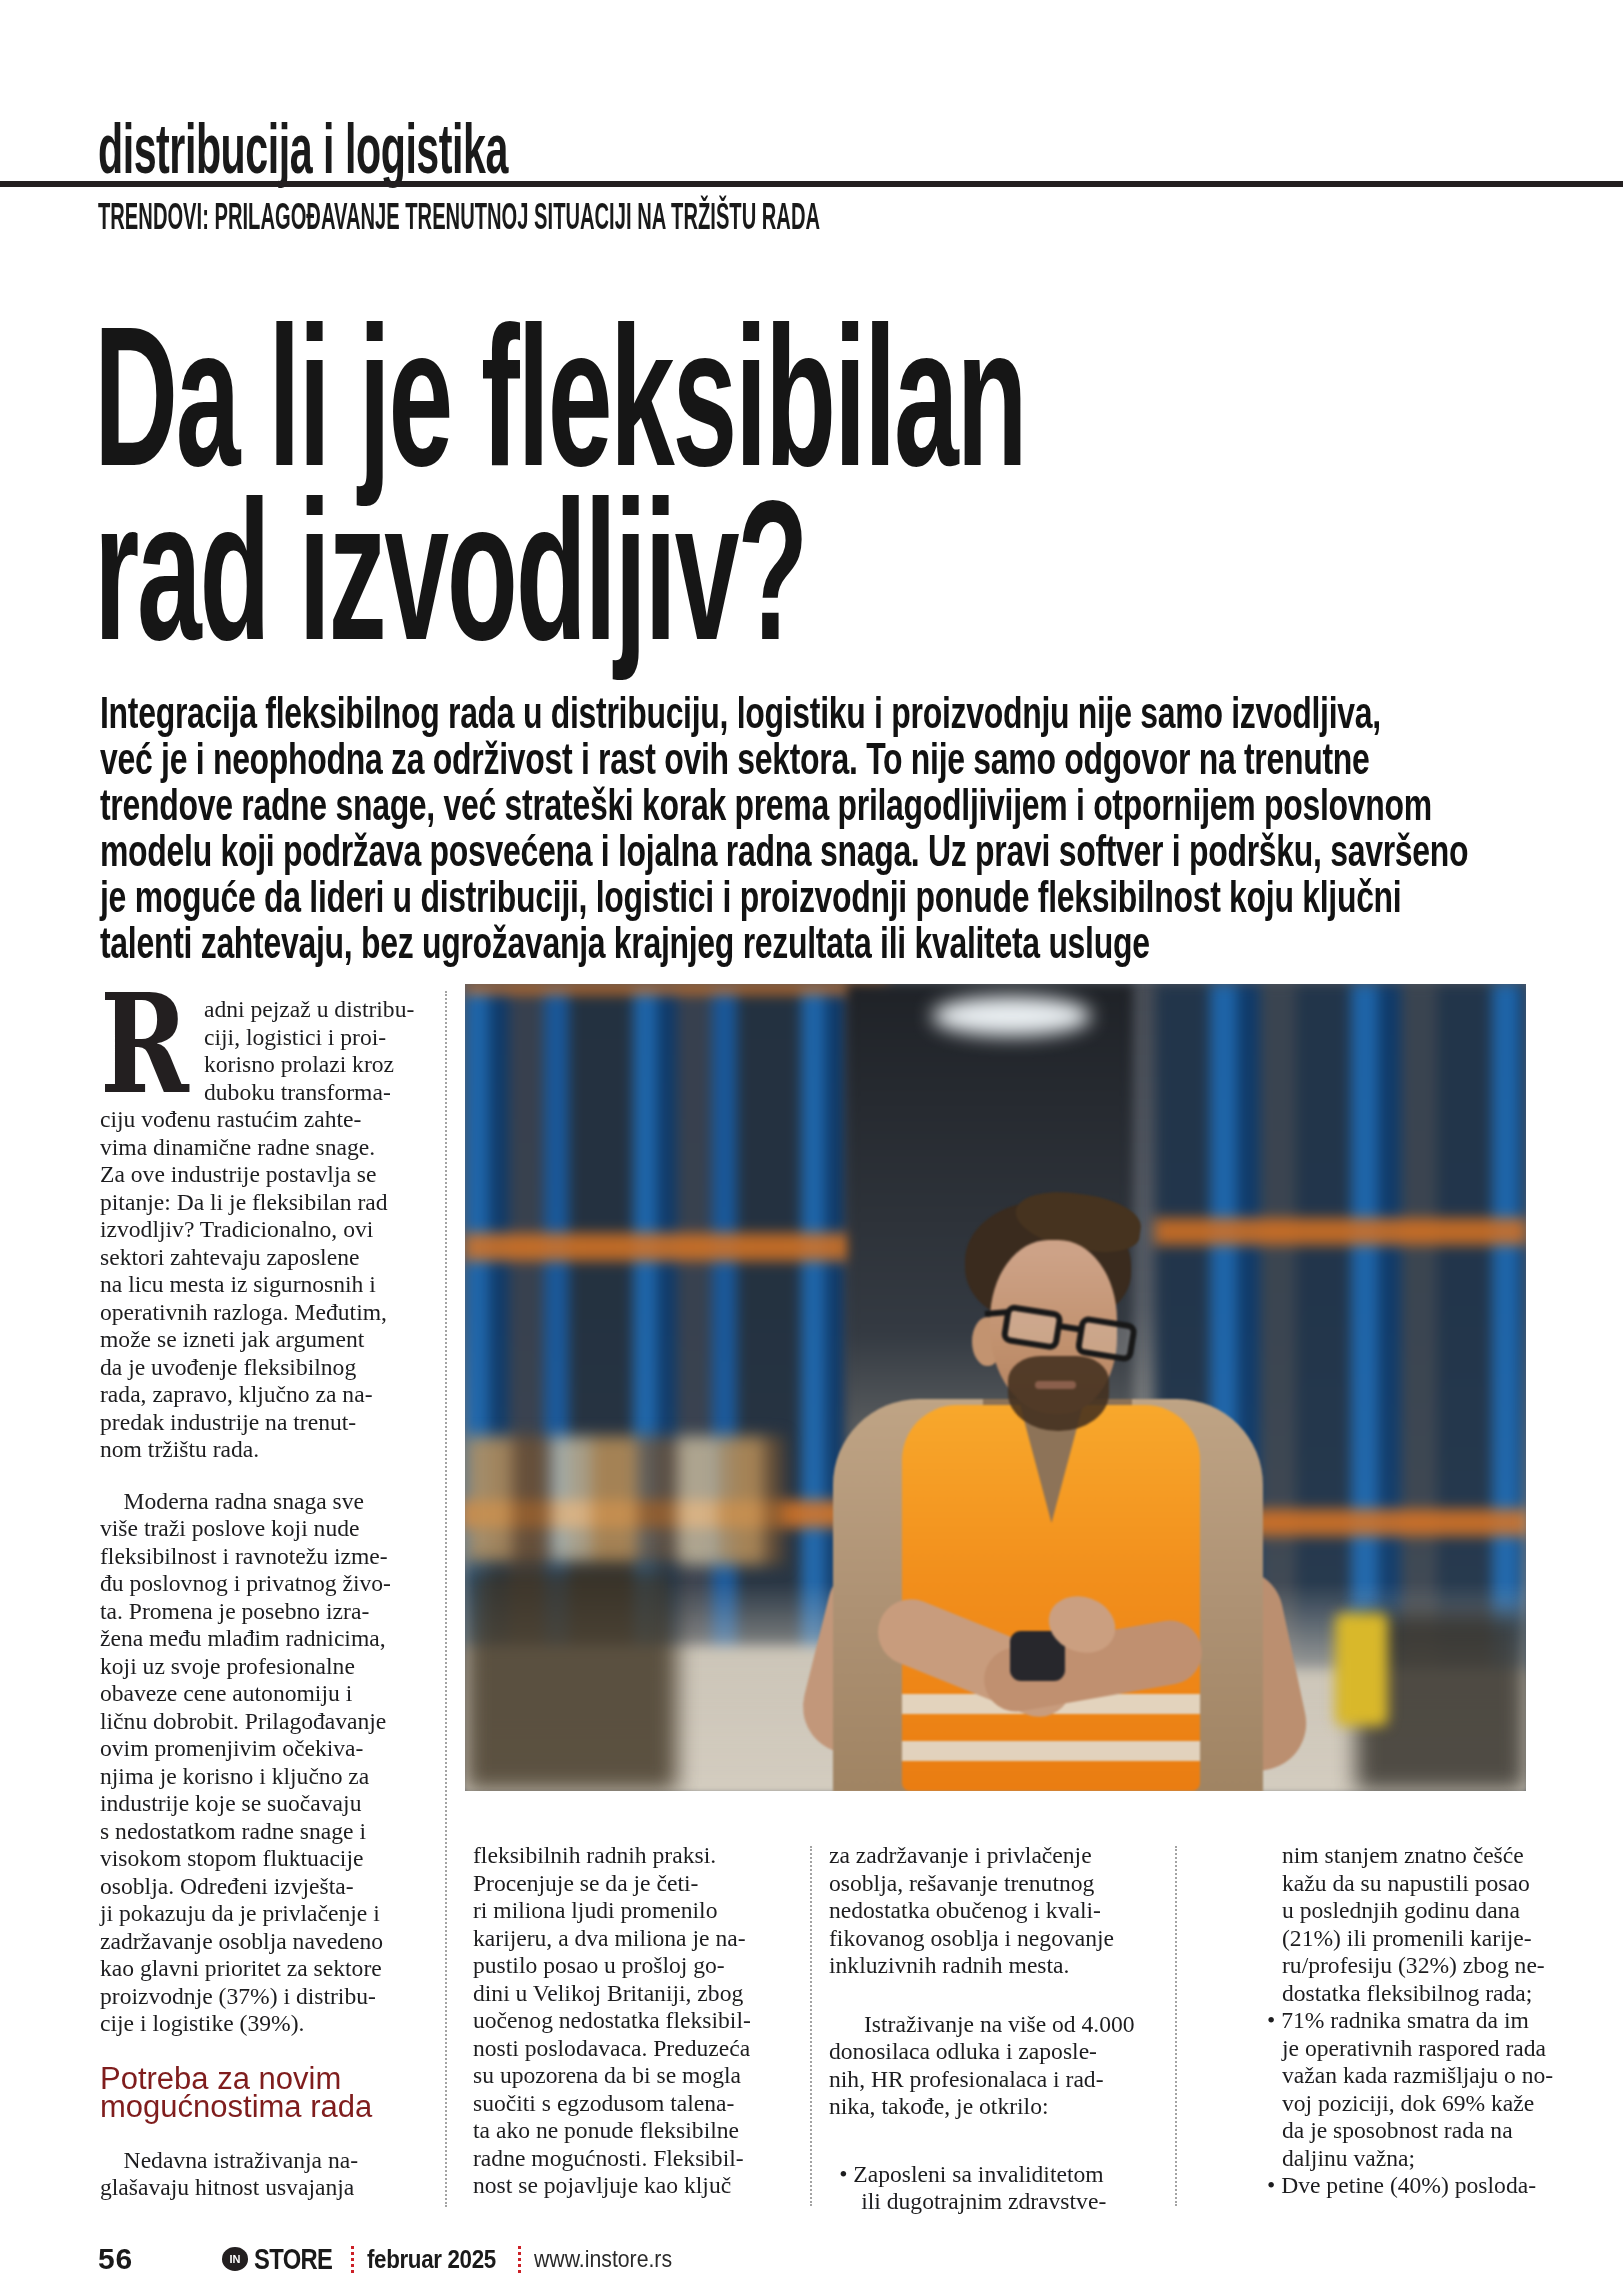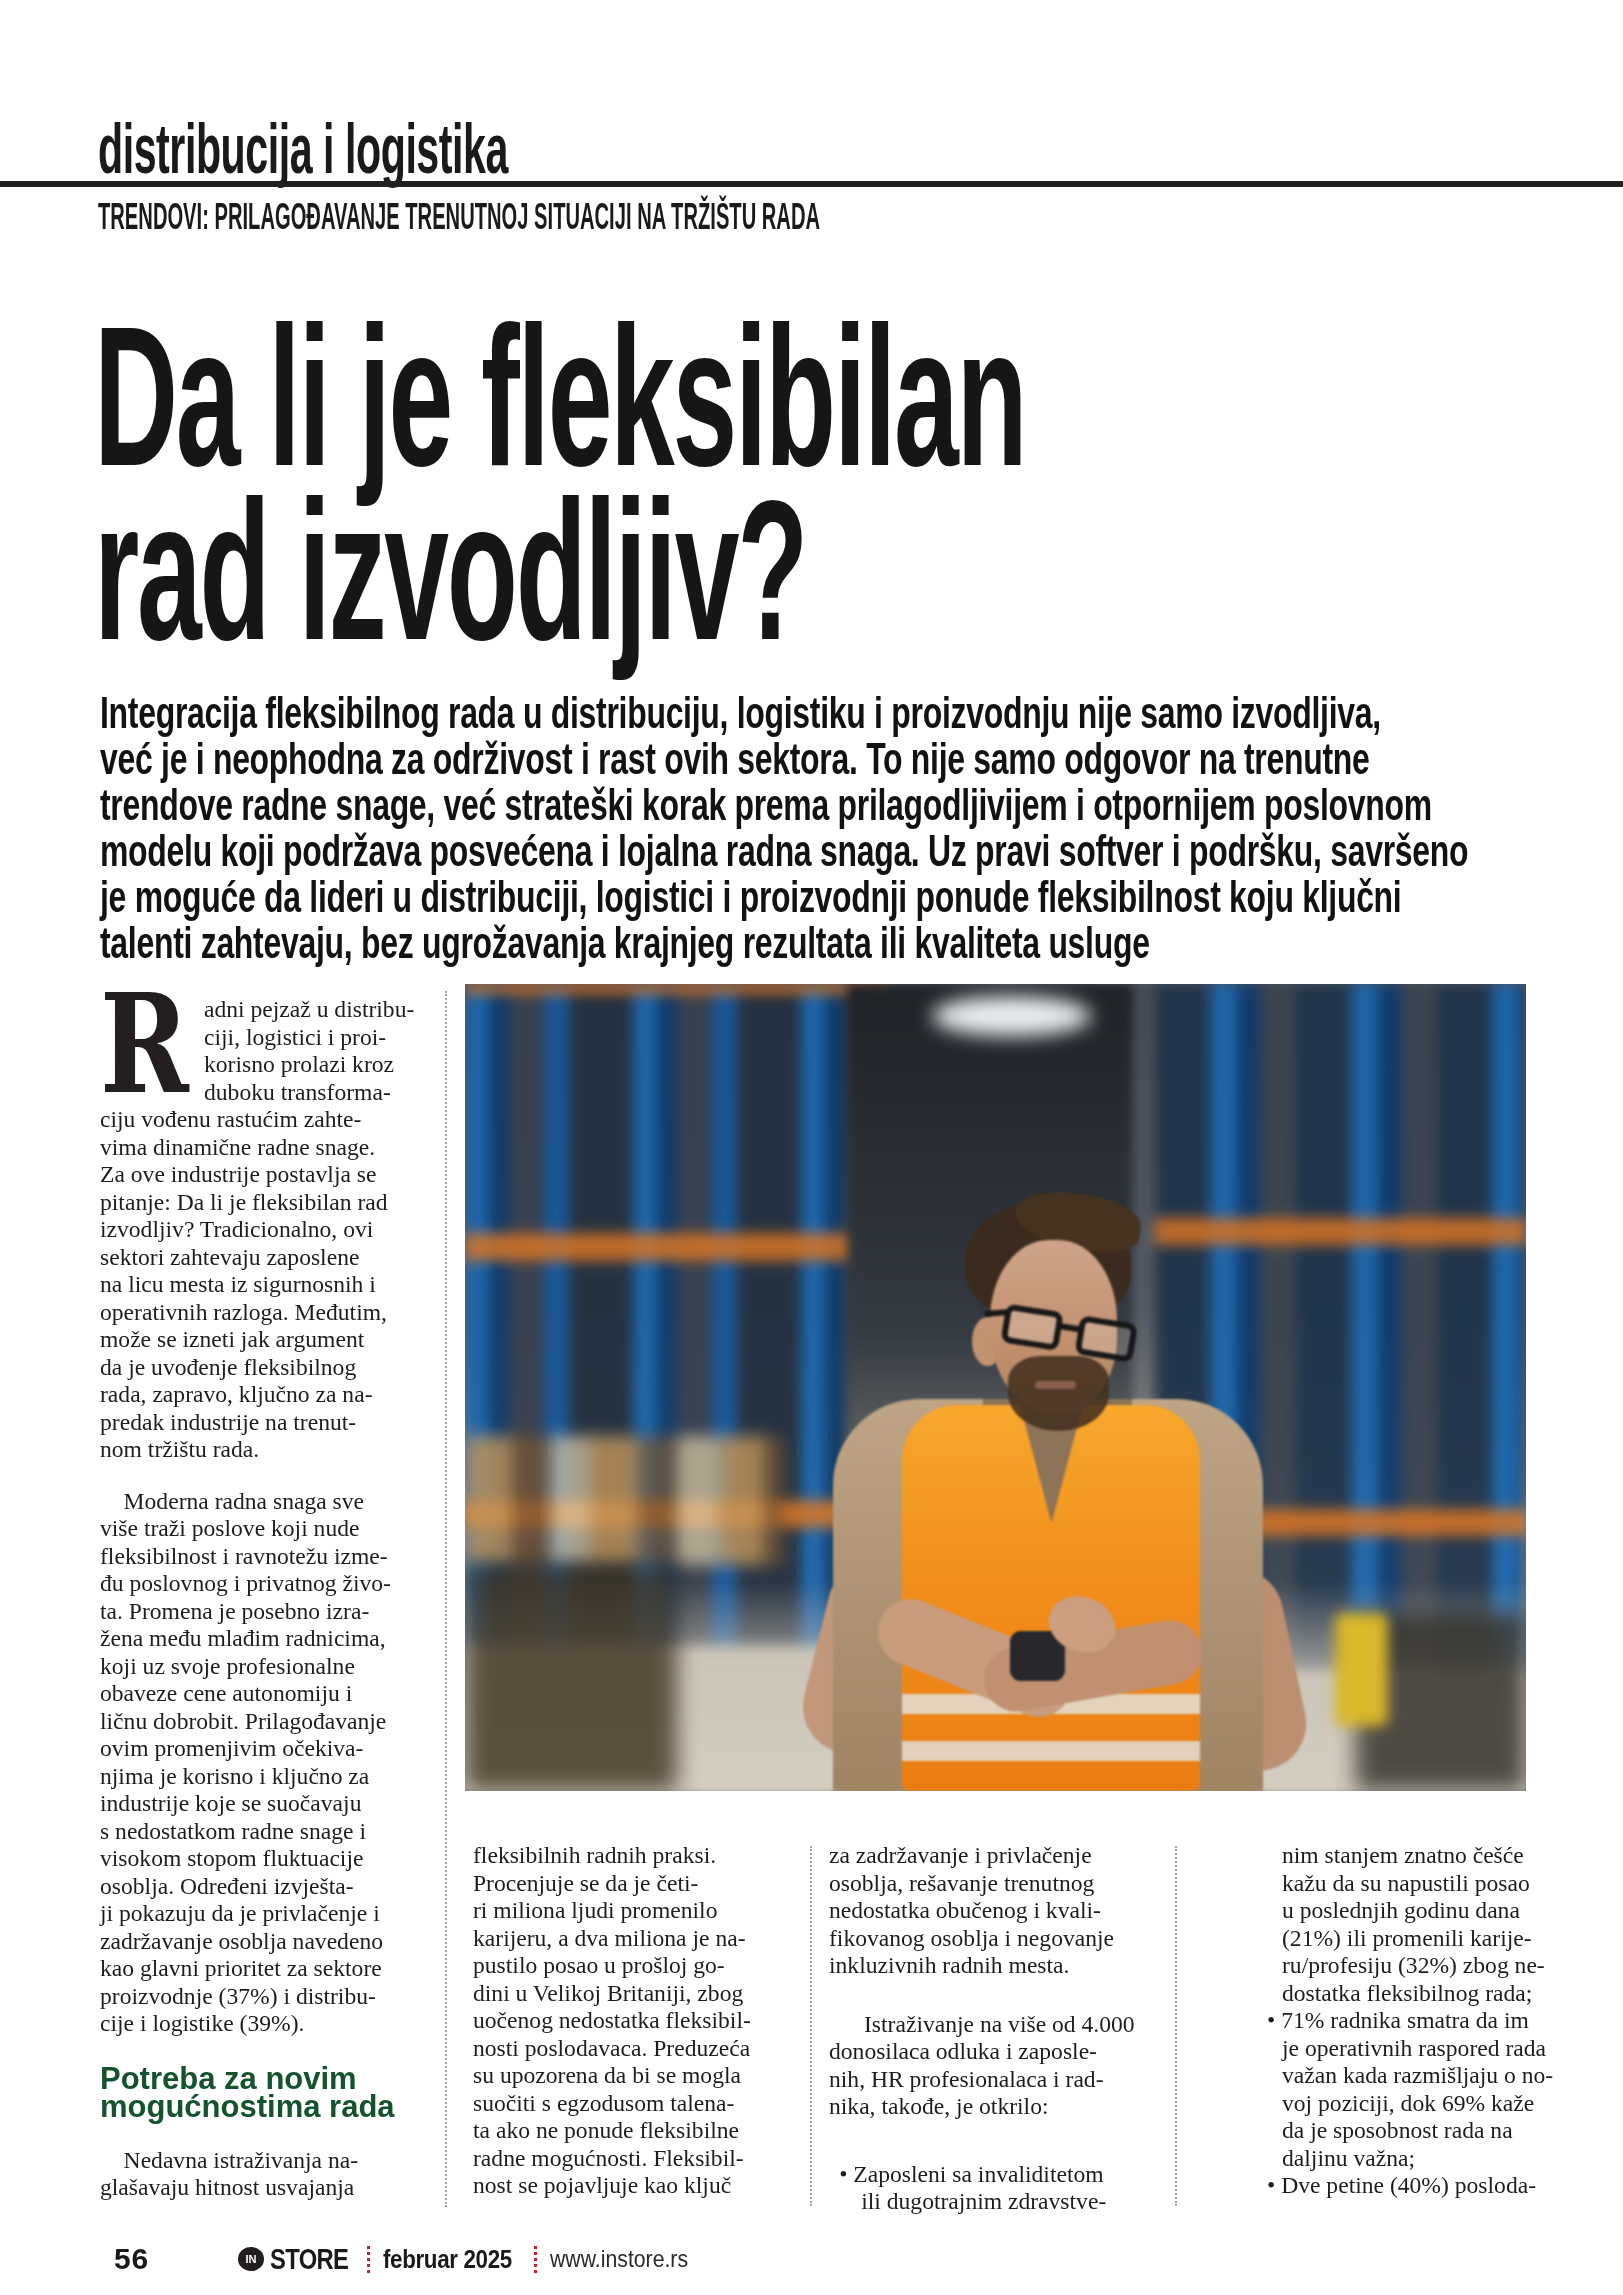--- a/index.html
+++ b/index.html
@@ -38,22 +38,22 @@
   .para-drop .ln:nth-child(-n+4) { margin-left:104px; }
 
   .m-t31 { margin-top:24px; } .m-t34 { margin-top:27px; } .m-t33 { margin-top:26px; }
   .m-t39 { margin-top:31px; } .m-t32 { margin-top:40px; }
   .indent1 .ln:first-child { text-indent:23.6px; }
   .indent2 .ln:first-child { text-indent:35px; }
   .hang28 { margin-left:10.2px; } .hang28 .ln { margin-left:22px; } .hang28 .ln:first-child { margin-left:0; }
   .hang19 .ln { margin-left:15px; } .hang19 .ln:first-child { margin-left:0; }
   .ind19 .ln { margin-left:15px; }
 
-  .subhead { font-family:"Liberation Sans",sans-serif; font-weight:bold; font-size:31px;
-             line-height:28px; color:#14532d; }
+  .subhead { font-family:"Liberation Sans",sans-serif; font-weight:normal; font-size:31px;
+             line-height:28px; color:#7f1d1d; }
 
   .vrule { position:absolute; width:0; border-left:2.4px dotted #a3a3a3; }
   .vrule1 { left:445px; top:991px; height:1216px; }
   .vrule2 { left:810px; top:1846px; height:360px; }
   .vrule3 { left:1175px; top:1846px; height:360px; }
 
   
   .photo { position:absolute; left:465px; top:984px; width:1061px; height:807px;
            overflow:hidden; background:#595f68; }
   .photo div { position:absolute; }
@@ -112,21 +112,21 @@
                border-radius:47px; transform:rotate(-12deg); }
   .man-forearm-l { left:408px; top:641px; width:204px; height:66px; background:#c89c7d;
                    border-radius:35px; transform:rotate(22deg); }
   .man-forearm-r { left:518px; top:650px; width:220px; height:64px; background:#c09070;
                    border-radius:35px; transform:rotate(-10deg); }
   .man-watch { left:545px; top:647px; width:55px; height:50px; background:#27272c; border-radius:11px; }
   .man-hand { left:583px; top:613px; width:68px; height:55px; background:#cb9f80; border-radius:50%; transform:rotate(20deg); }
 
   
   .footer { position:absolute; left:98px; top:2241px; height:36px; display:flex; align-items:center;
-            font-family:"Liberation Sans",sans-serif; color:#1a1a1a;margin-left:16px; }
+            font-family:"Liberation Sans",sans-serif; color:#1a1a1a; }
   .page-num { font-weight:bold; font-size:30px; letter-spacing:0.8px; }
   .logo-group { display:flex; align-items:center; margin-left:89px; }
   .logo-circle { width:26px; height:23.6px; border-radius:50%; background:#231f20; color:#fff;
                  display:flex; align-items:center; justify-content:center;
                  font-size:11px; font-weight:bold; letter-spacing:0; }
   .logo-store { font-weight:bold; font-size:29px; margin-left:6.3px; letter-spacing:-0.8px;
                 transform:scaleX(.82); transform-origin:left center; }
   .f-sep { height:27px; border-left:3.1px dotted #cc2027; margin:0 12.6px 0 1.6px; }
   .f-issue { font-weight:bold; font-size:26px; letter-spacing:-0.4px;
              transform:scaleX(.86); transform-origin:left center; white-space:nowrap; }

